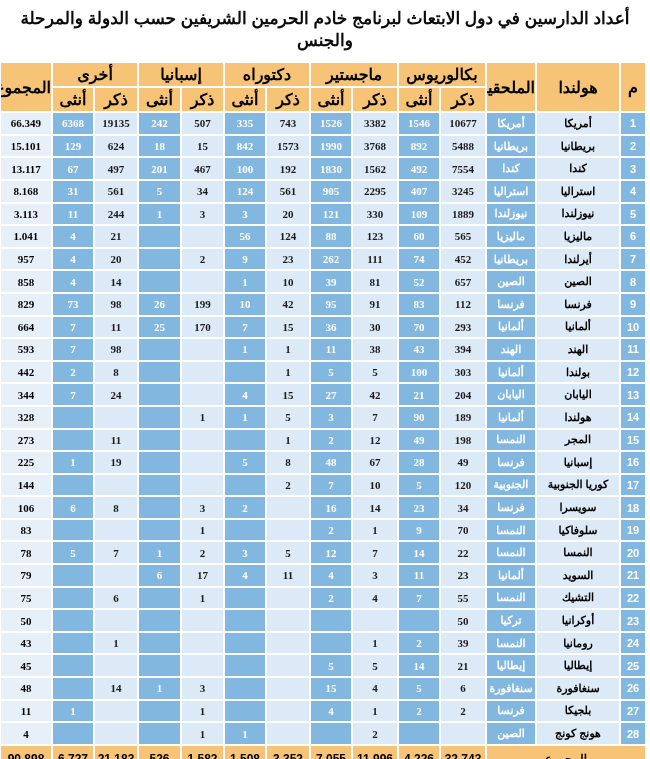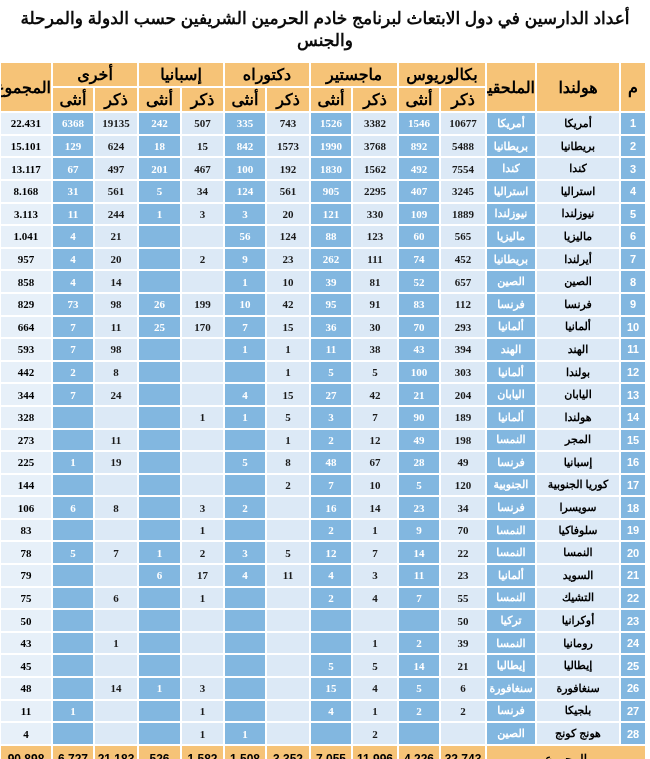--- a/index.html
+++ b/index.html
@@ -74,21 +74,21 @@
           <td class="c-light">10677</td>
           <td class="c-dark">1546</td>
           <td class="c-light">3382</td>
           <td class="c-dark">1526</td>
           <td class="c-light">743</td>
           <td class="c-dark">335</td>
           <td class="c-light">507</td>
           <td class="c-dark">242</td>
           <td class="c-light">19135</td>
           <td class="c-dark">6368</td>
-          <td class="c-total">22.431</td>
+          <td class="c-total">66.349</td>
         </tr>
         <tr>
           <td class="c-no">2</td>
           <td class="c-country">بريطانيا</td>
           <td class="c-attache">بريطانيا</td>
           <td class="c-light">5488</td>
           <td class="c-dark">892</td>
           <td class="c-light">3768</td>
           <td class="c-dark">1990</td>
           <td class="c-light">1573</td>

